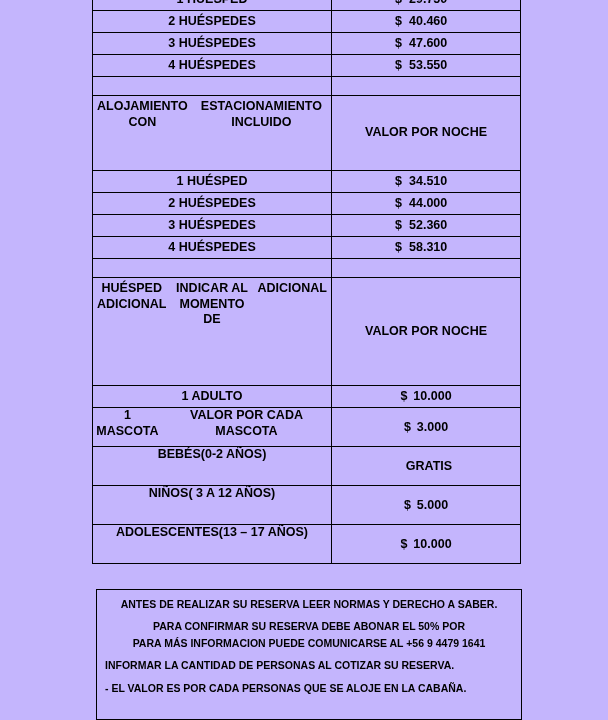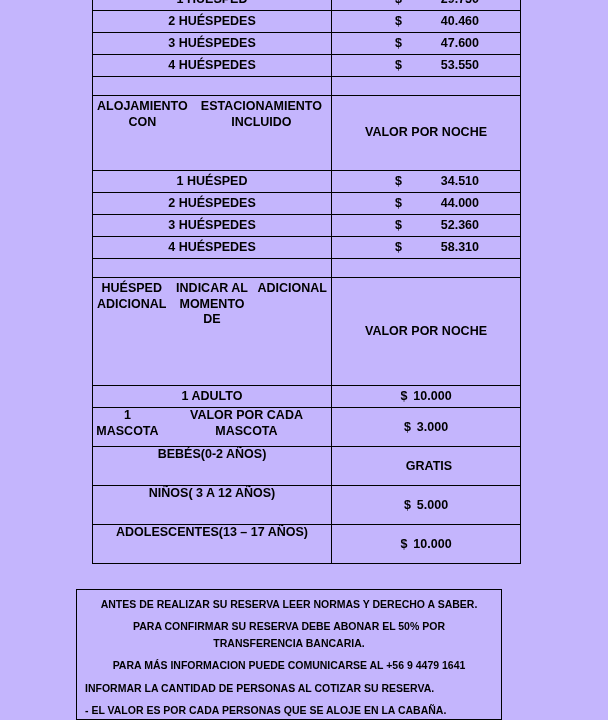--- a/index.html
+++ b/index.html
@@ -68,21 +68,21 @@
   .money .sym {
     display: inline-block;
     width: 36px;
     text-align: left;
     padding-left: 22px;
     box-sizing: border-box;
   }
   .money .num {
     display: inline-block;
     width: 70px;
-    text-align: right;
+    text-align: left;
   }
   .money-c .sym {
     padding-left: 0;
     width: auto;
     padding-right: 6px;
     text-align: right;
   }
   .money-c .num {
     width: auto;
     text-align: left;
@@ -92,21 +92,21 @@
     flex-direction: row;
     justify-content: center;
     height: 100%;
   }
   .two-line span { display: block; }
   .pad-line { padding: 3px 4px; }
 
   
   .notes {
     position: absolute;
-    left: 76px;
+    left: 96px;
     top: 589px;
     width: 426px;
     border-top: 1px solid #000000;
     border-left: 1px solid #000000;
     border-right: 1px solid #000000;
     border-bottom: 1px solid #000000;
     box-sizing: border-box;
     padding: 8px 6px 4px 6px;
     height: 131px;
   }
@@ -312,19 +312,18 @@
         </td>
       </tr>
     </tbody>
       </table>
 
   </div>
 
   <div class="notes">
     <p>ANTES DE REALIZAR SU RESERVA LEER NORMAS Y DERECHO A SABER.</p>
     <p class="tight">PARA CONFIRMAR SU RESERVA DEBE ABONAR EL 50%  POR</p>
-    <p>TRANSFERENCIA BANCARIA.</p>
     <p>PARA MÁS INFORMACION PUEDE COMUNICARSE  AL +56 9 4479 1641</p>
     <p class="left">INFORMAR LA CANTIDAD DE PERSONAS AL COTIZAR SU RESERVA.</p>
     <p class="left tight">-  EL VALOR ES POR CADA PERSONAS QUE SE ALOJE EN LA CABAÑA.</p>
   </div>
 
 </div>
 
 </body></html>

